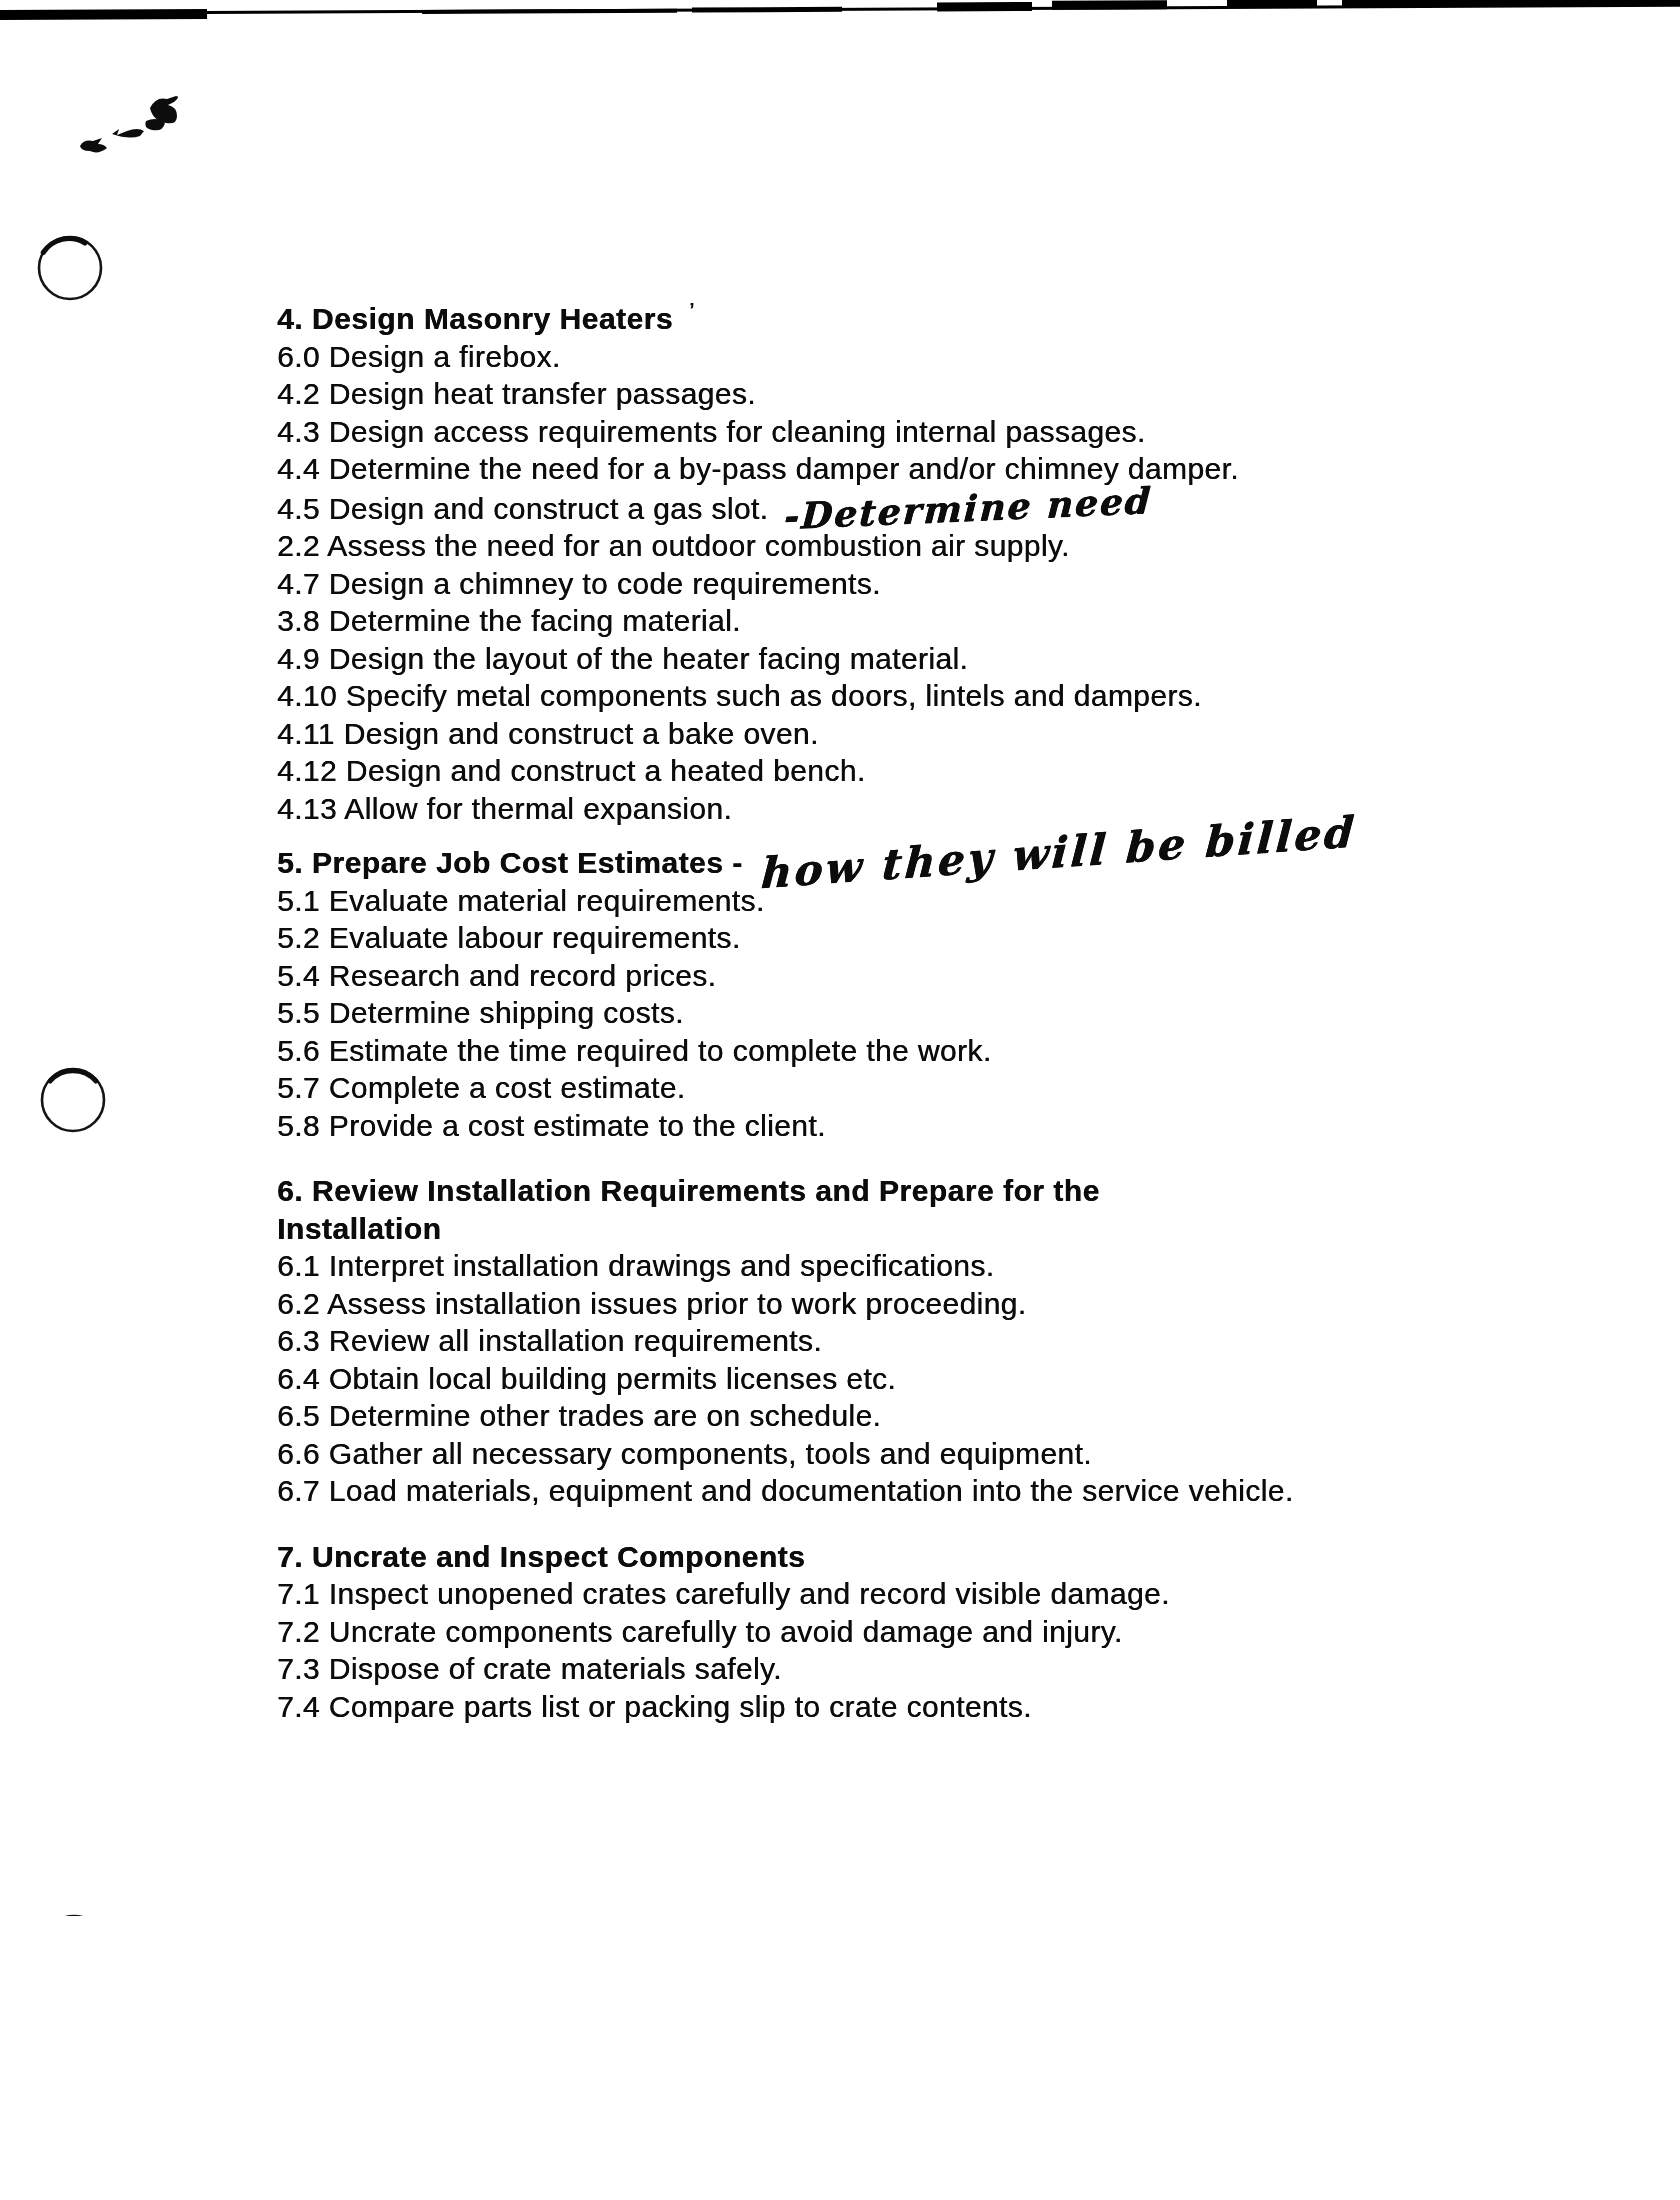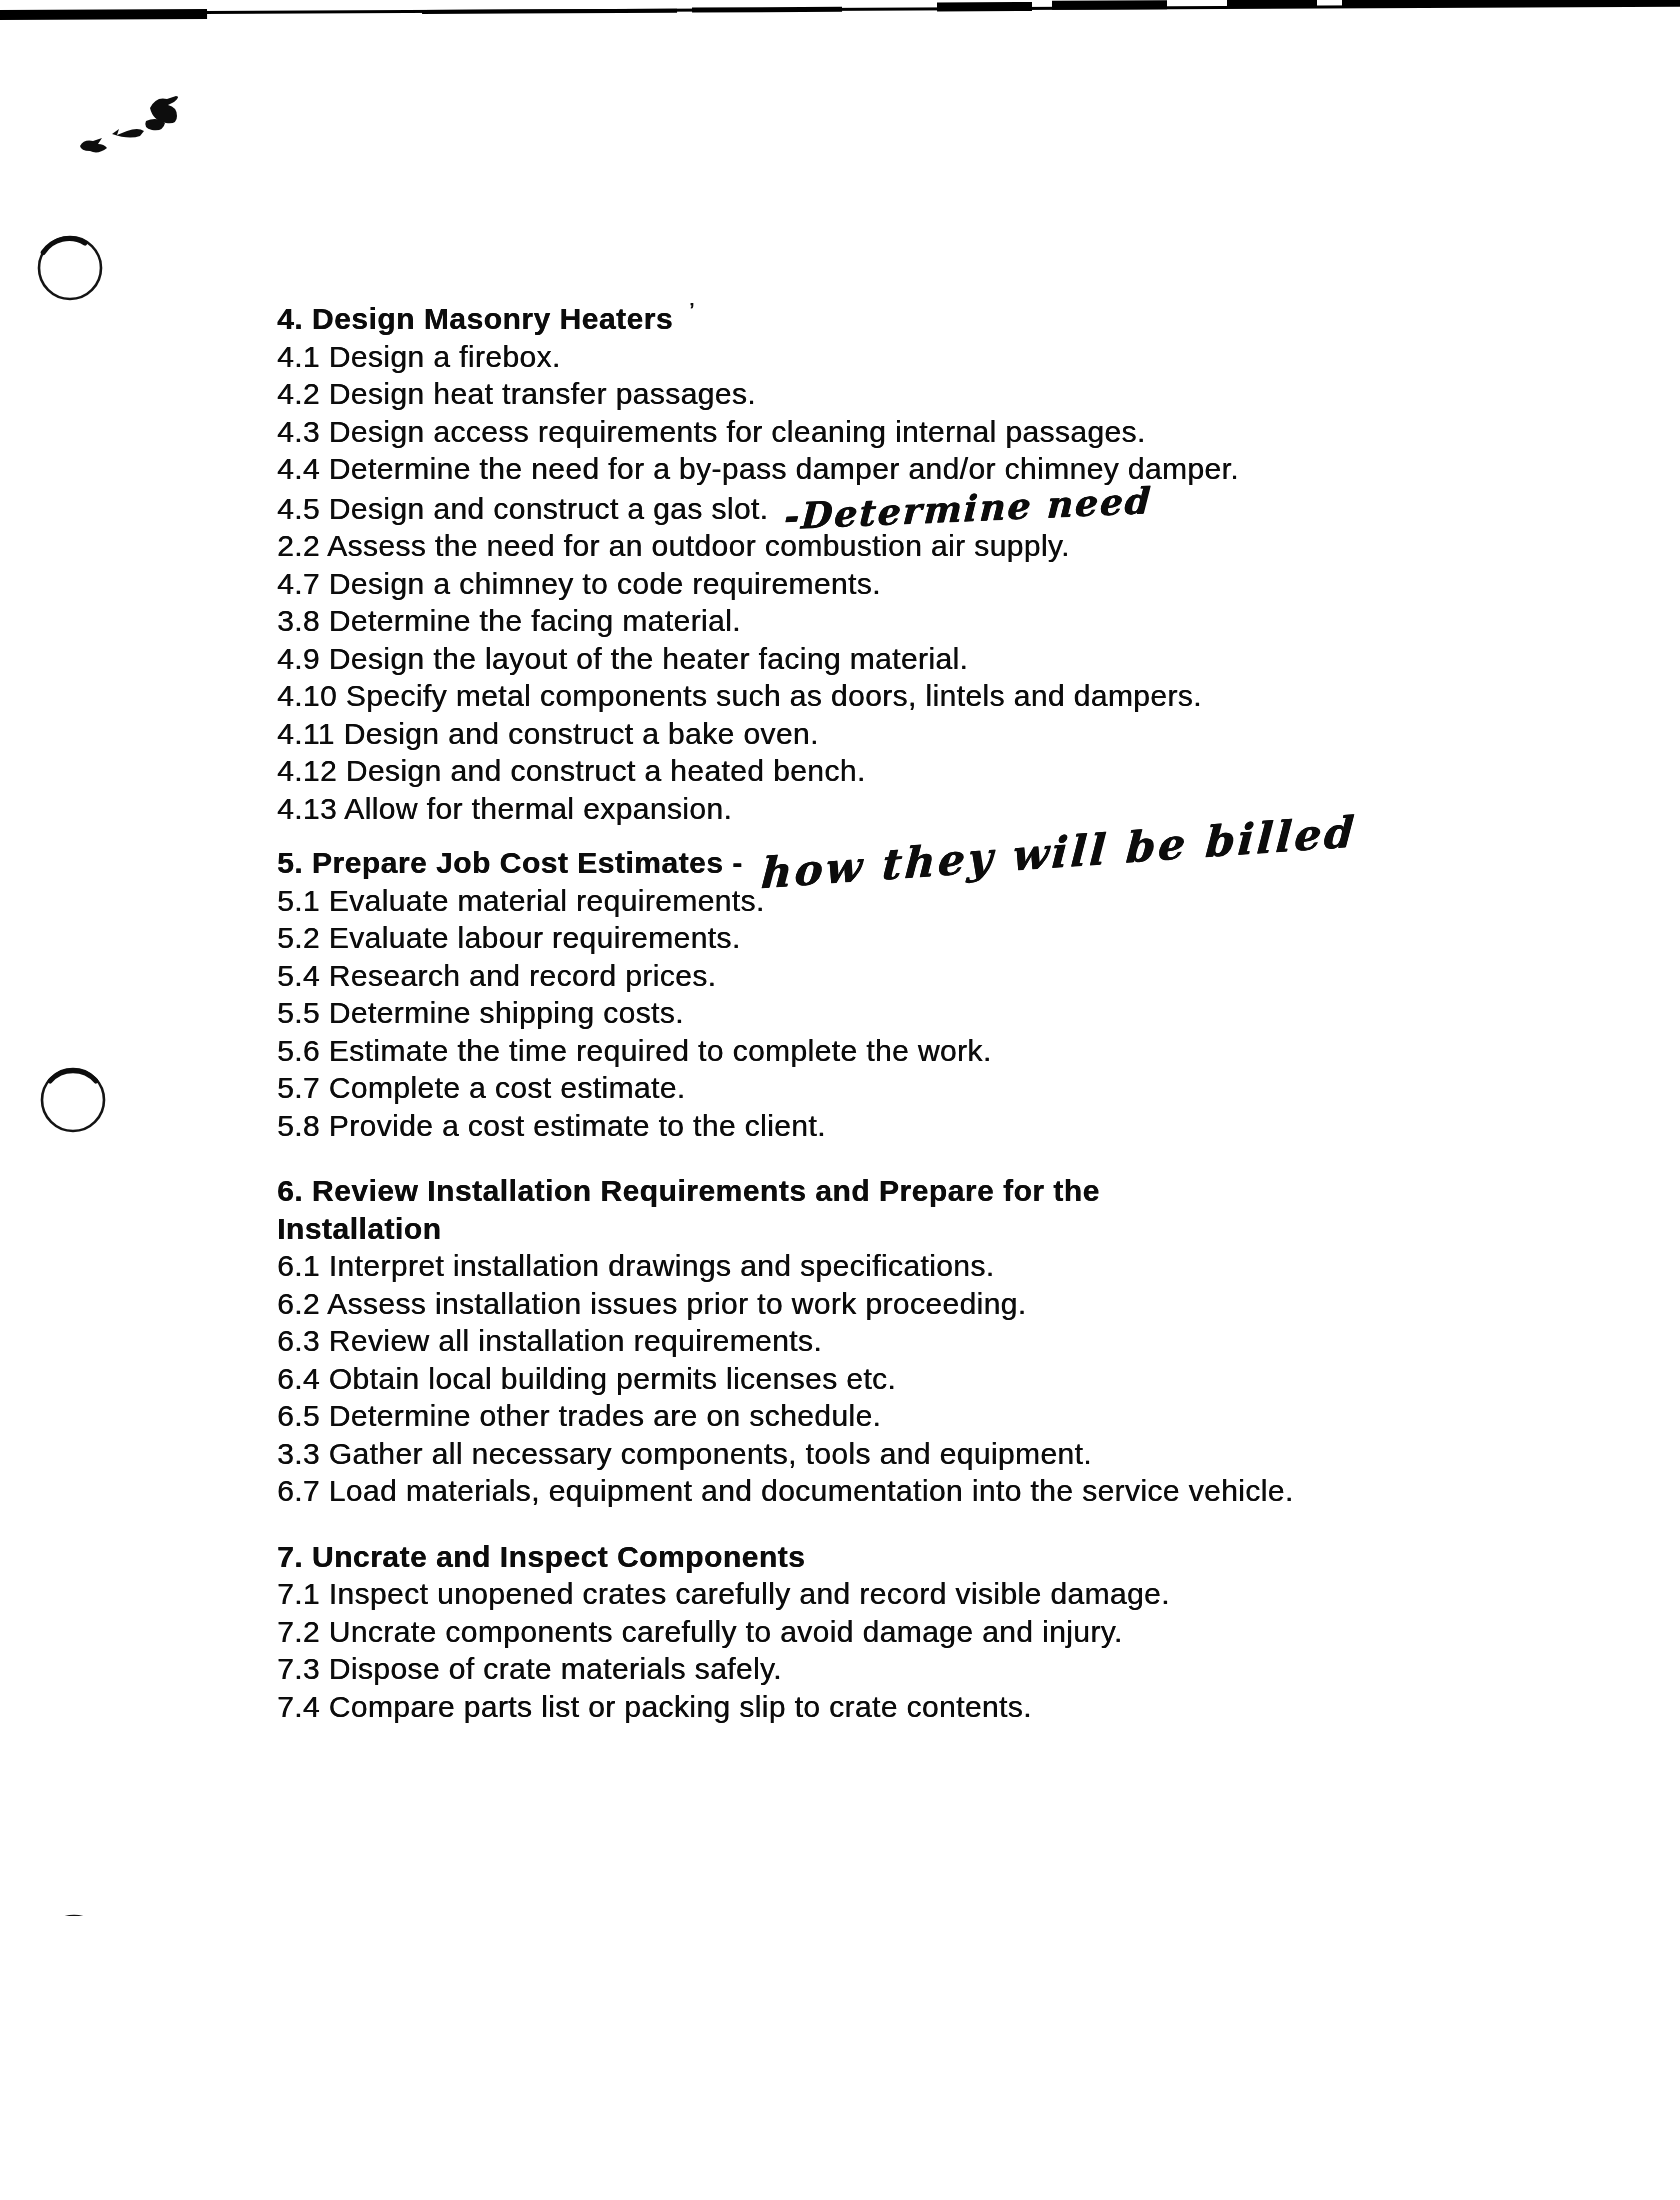--- a/index.html
+++ b/index.html
@@ -112,21 +112,21 @@
     <path d="M12 16 A31 31 0 0 1 58 16" fill="none" stroke="#0d0d0d" stroke-width="5" stroke-linecap="round"></path>
   </svg>
   <svg class="hole-punch" style="left:39px;top:1912px;" width="70" height="70" viewBox="0 0 70 70">
     <circle cx="35" cy="35" r="31" fill="#ffffff" stroke="#141414" stroke-width="2.6"></circle>
     <path d="M10 22 A31 31 0 0 1 61 22" fill="none" stroke="#0d0d0d" stroke-width="5" stroke-linecap="round"></path>
   </svg>
 
   <div class="content">
       <section class="doc-section" style="margin-top: 0px;">
         <div class="heading-line"><span>4. Design Masonry Heaters</span><span class="heading-mark">’</span></div>
-        <div class="outline-item"><span>4.1 Design a firebox.</span></div>
+        <div class="outline-item"><span>6.0 Design a firebox.</span></div>
         <div class="outline-item"><span>4.2 Design heat transfer passages.</span></div>
         <div class="outline-item"><span>4.3 Design access requirements for cleaning internal passages.</span></div>
         <div class="outline-item"><span>4.4 Determine the need for a by-pass damper and/or chimney damper.</span></div>
         <div class="outline-item"><span>4.5 Design and construct a gas slot.</span><span class="handwriting hw-inline">-Determine need</span></div>
         <div class="outline-item"><span>2.2 Assess the need for an outdoor combustion air supply.</span></div>
         <div class="outline-item"><span>4.7 Design a chimney to code requirements.</span></div>
         <div class="outline-item"><span>3.8 Determine the facing material.</span></div>
         <div class="outline-item"><span>4.9 Design the layout of the heater facing material.</span></div>
         <div class="outline-item"><span>4.10 Specify metal components such as doors, lintels and dampers.</span></div>
         <div class="outline-item"><span>4.11 Design and construct a bake oven.</span></div>
@@ -144,21 +144,21 @@
         <div class="outline-item"><span>5.8 Provide a cost estimate to the client.</span></div>
       </section>
       <section class="doc-section" style="margin-top: 28px;">
         <div class="heading-line"><span>6. Review Installation Requirements and Prepare for the</span></div>
         <div class="heading-line"><span>Installation</span></div>
         <div class="outline-item"><span>6.1 Interpret installation drawings and specifications.</span></div>
         <div class="outline-item"><span>6.2 Assess installation issues prior to work proceeding.</span></div>
         <div class="outline-item"><span>6.3 Review all installation requirements.</span></div>
         <div class="outline-item"><span>6.4 Obtain local building permits licenses etc.</span></div>
         <div class="outline-item"><span>6.5 Determine other trades are on schedule.</span></div>
-        <div class="outline-item"><span>3.3 Gather all necessary components, tools and equipment.</span></div>
+        <div class="outline-item"><span>6.6 Gather all necessary components, tools and equipment.</span></div>
         <div class="outline-item"><span>6.7 Load materials, equipment and documentation into the service vehicle.</span></div>
       </section>
       <section class="doc-section" style="margin-top: 28px;">
         <div class="heading-line"><span>7. Uncrate and Inspect Components</span></div>
         <div class="outline-item"><span>7.1 Inspect unopened crates carefully and record visible damage.</span></div>
         <div class="outline-item"><span>7.2 Uncrate components carefully to avoid damage and injury.</span></div>
         <div class="outline-item"><span>7.3 Dispose of crate materials safely.</span></div>
         <div class="outline-item"><span>7.4 Compare parts list or packing slip to crate contents.</span></div>
       </section>
     </div>

